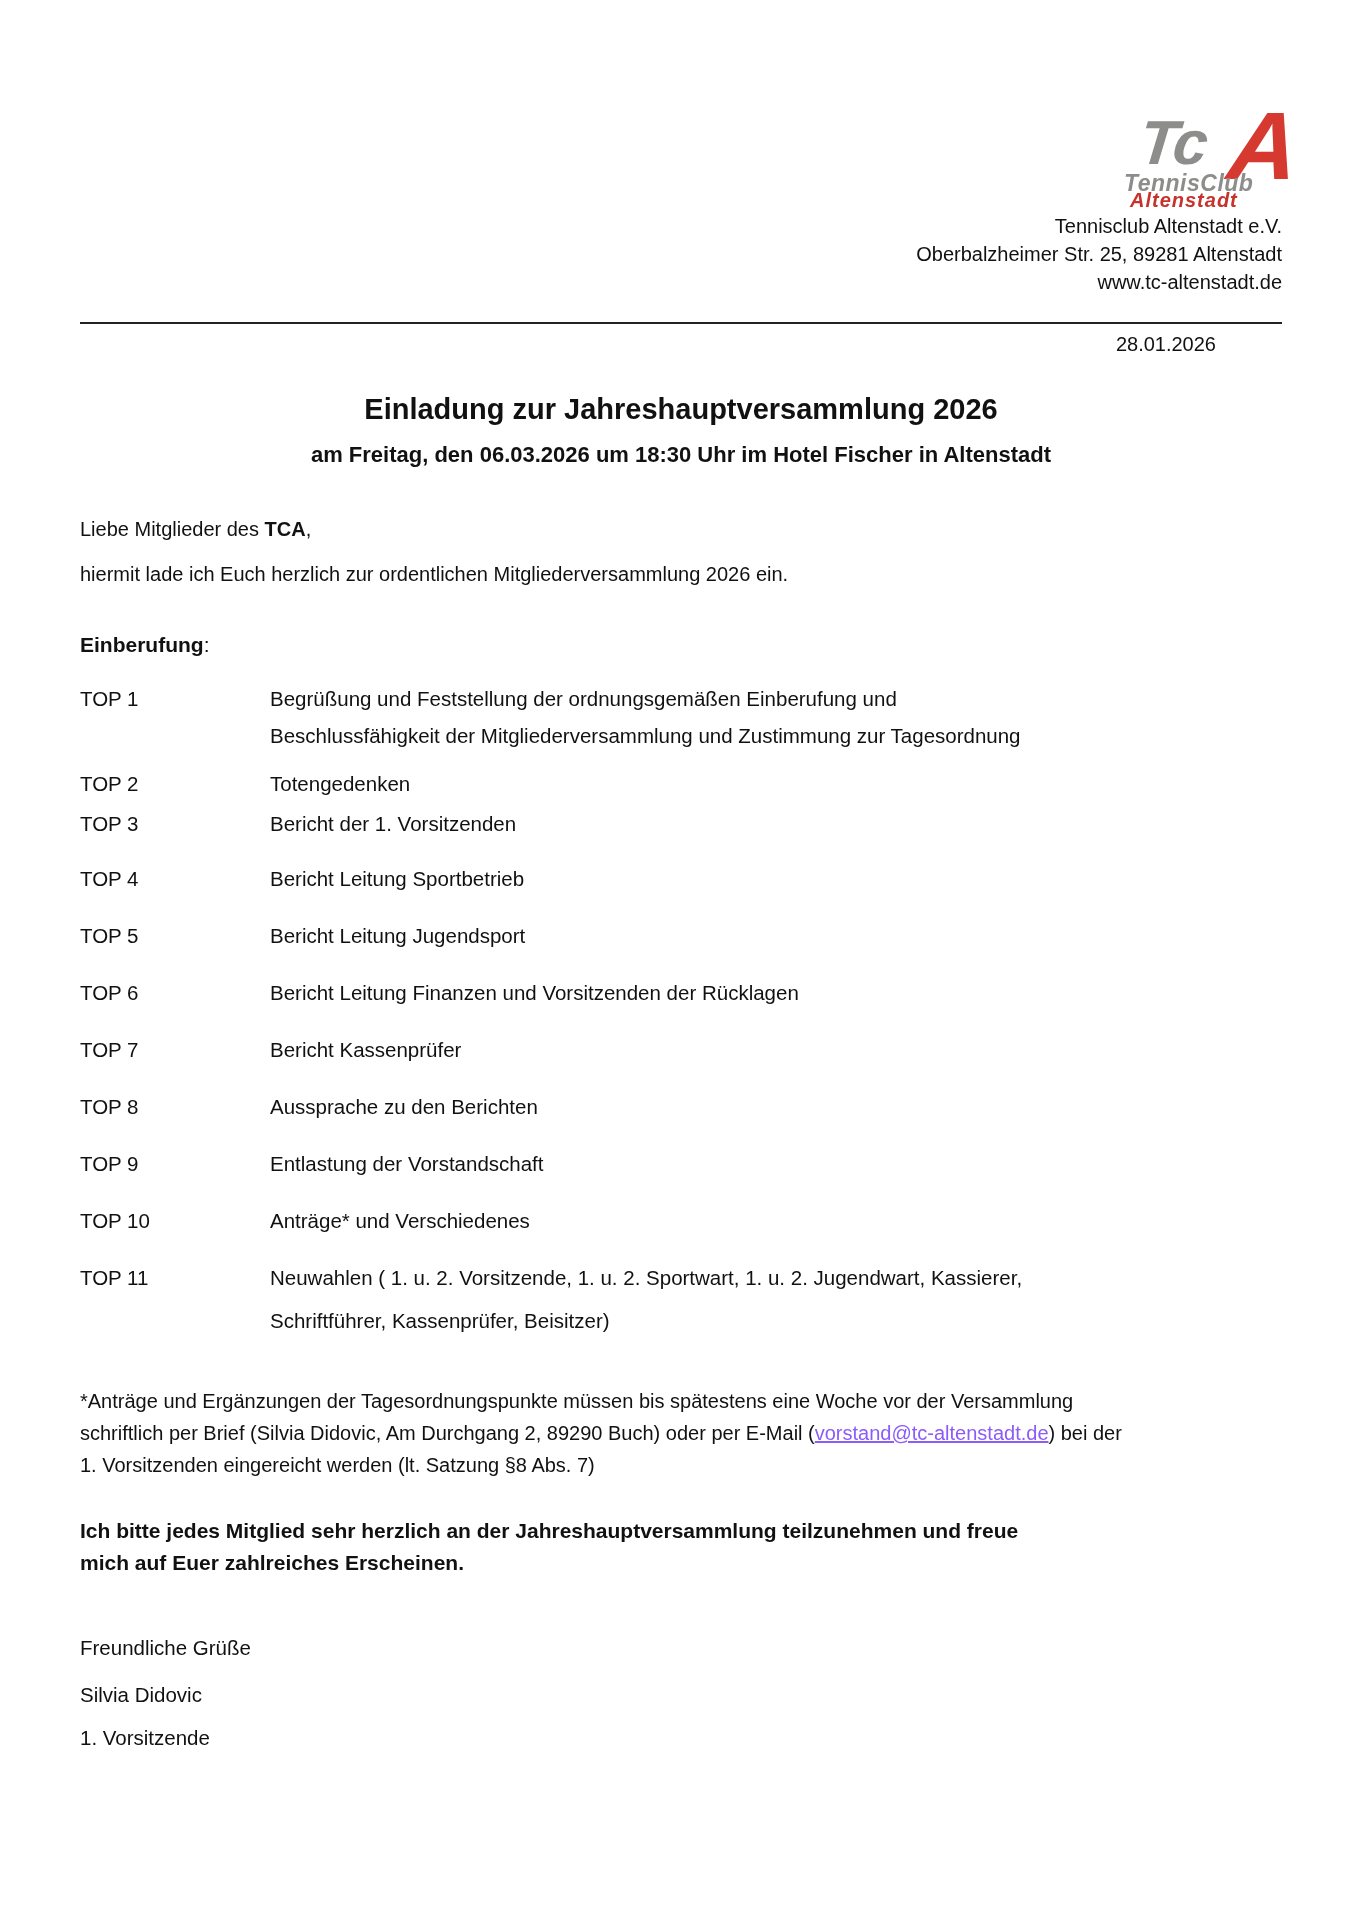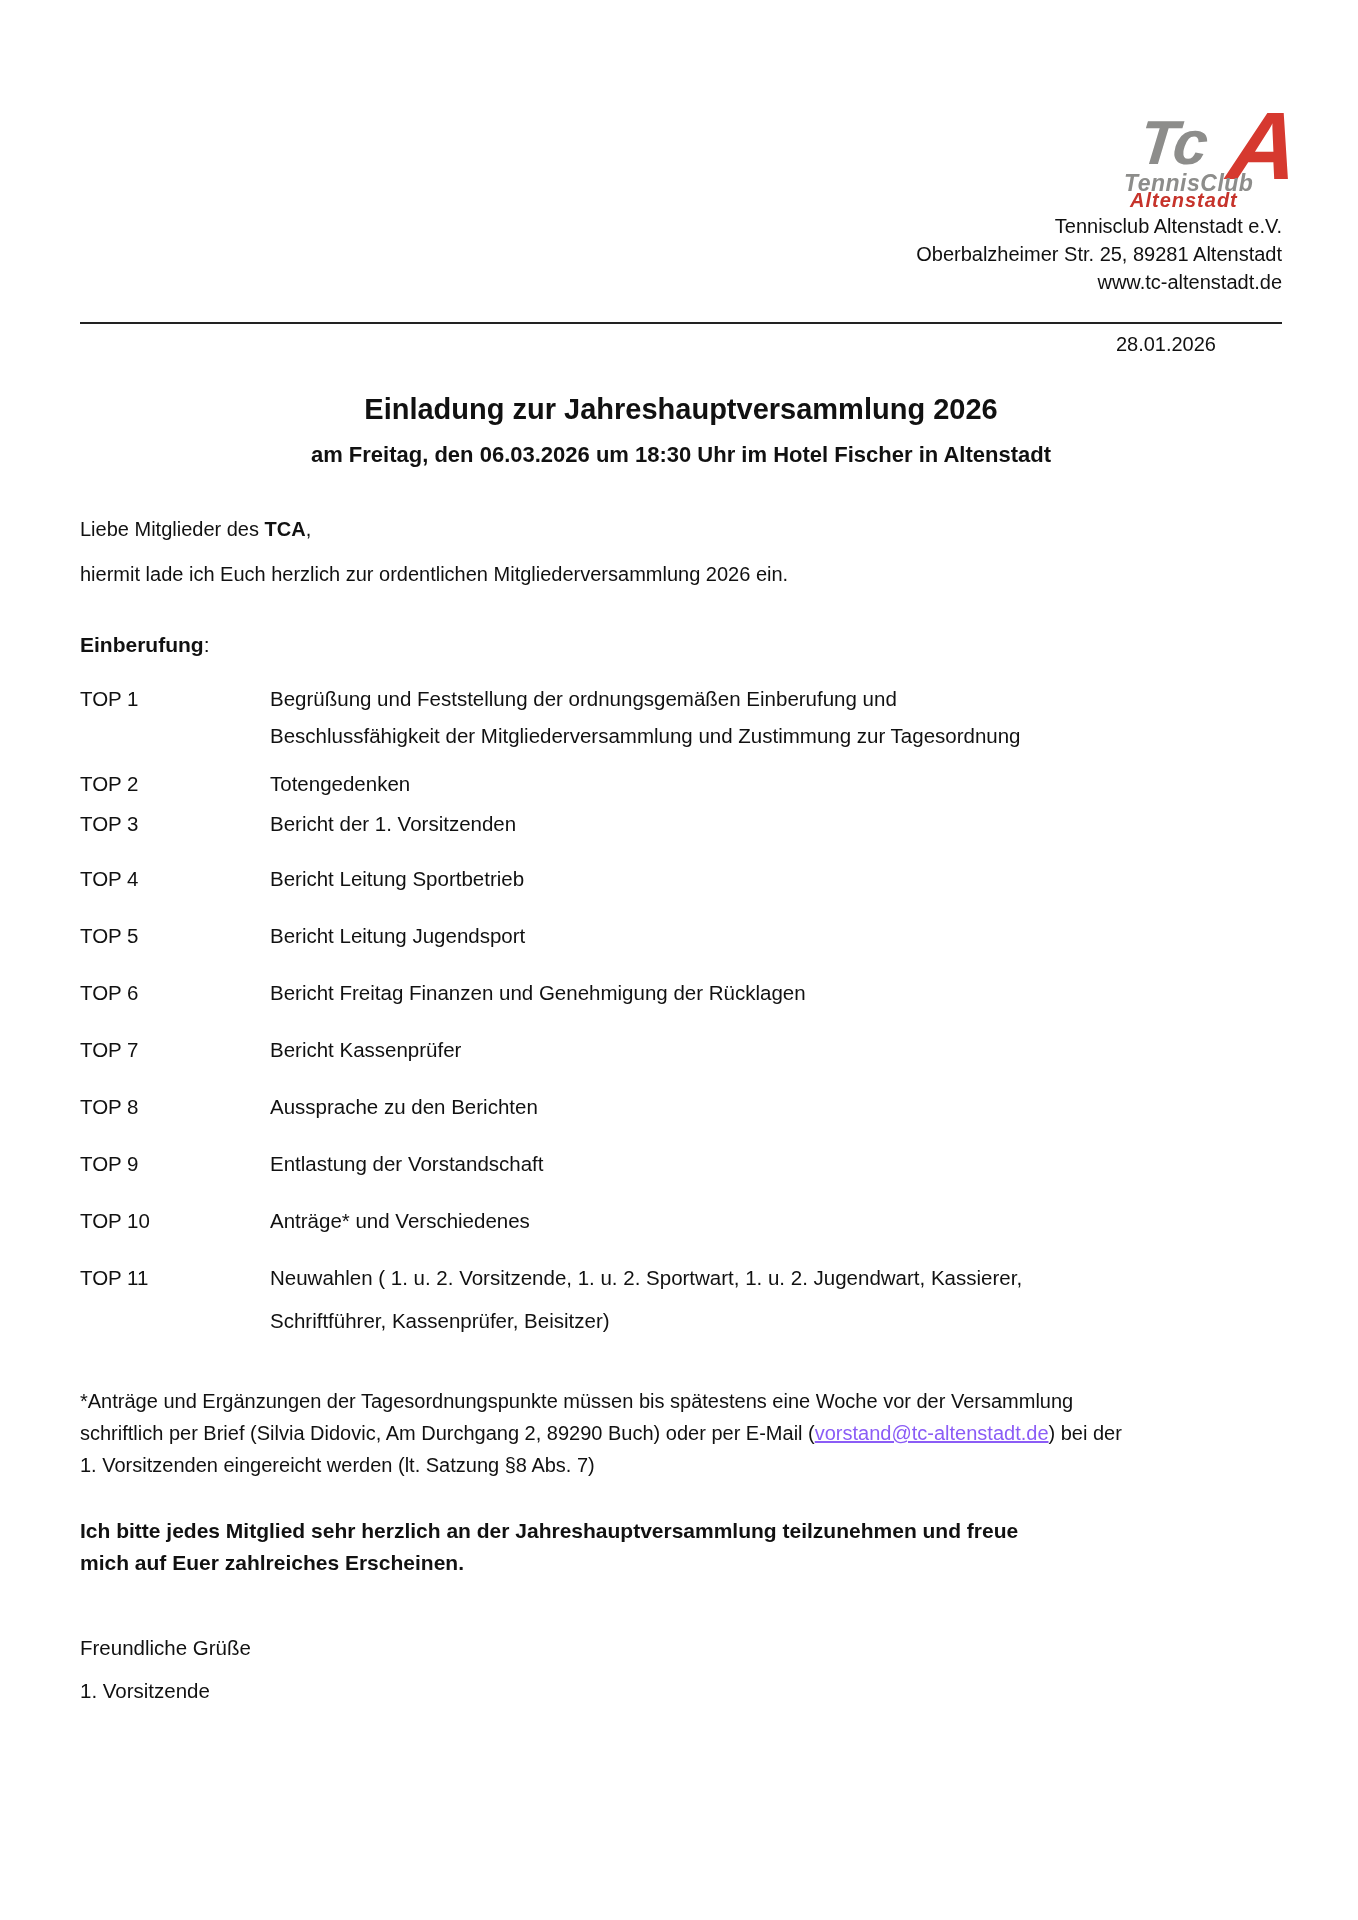--- a/index.html
+++ b/index.html
@@ -145,21 +145,21 @@
     <div class="agenda-row">
       <div class="agenda-label">TOP 5</div>
       <div class="agenda-content">
         <div class="l1">Bericht Leitung Jugendsport</div>
       </div>
     </div>
 
     <div class="agenda-row">
       <div class="agenda-label">TOP 6</div>
       <div class="agenda-content">
-        <div class="l1">Bericht Freitag Finanzen und Genehmigung der Rücklagen</div>
+        <div class="l1">Bericht Leitung Finanzen und Vorsitzenden der Rücklagen</div>
       </div>
     </div>
 
     <div class="agenda-row">
       <div class="agenda-label">TOP 7</div>
       <div class="agenda-content">
         <div class="l1">Bericht Kassenprüfer</div>
       </div>
     </div>
 
@@ -199,15 +199,16 @@
     <div><span>schriftlich per Brief (Silvia Didovic, Am Durchgang 2, 89290 Buch) oder per E-Mail (</span><a href="#">vorstand@tc-altenstadt.de</a><span>) bei der</span></div>
     <div>1. Vorsitzenden eingereicht werden (lt. Satzung §8 Abs. 7)</div>
   </div>
 
   <div class="appeal">
     <div>Ich bitte jedes Mitglied sehr herzlich an der Jahreshauptversammlung teilzunehmen und freue</div>
     <div>mich auf Euer zahlreiches Erscheinen.</div>
   </div>
 
   <p class="greeting">Freundliche Grüße</p>
+  <p class="signer-name">Silvia Didovic</p>
   <p class="signer-role">1. Vorsitzende</p>
 
 </div>
 
 </body></html>

